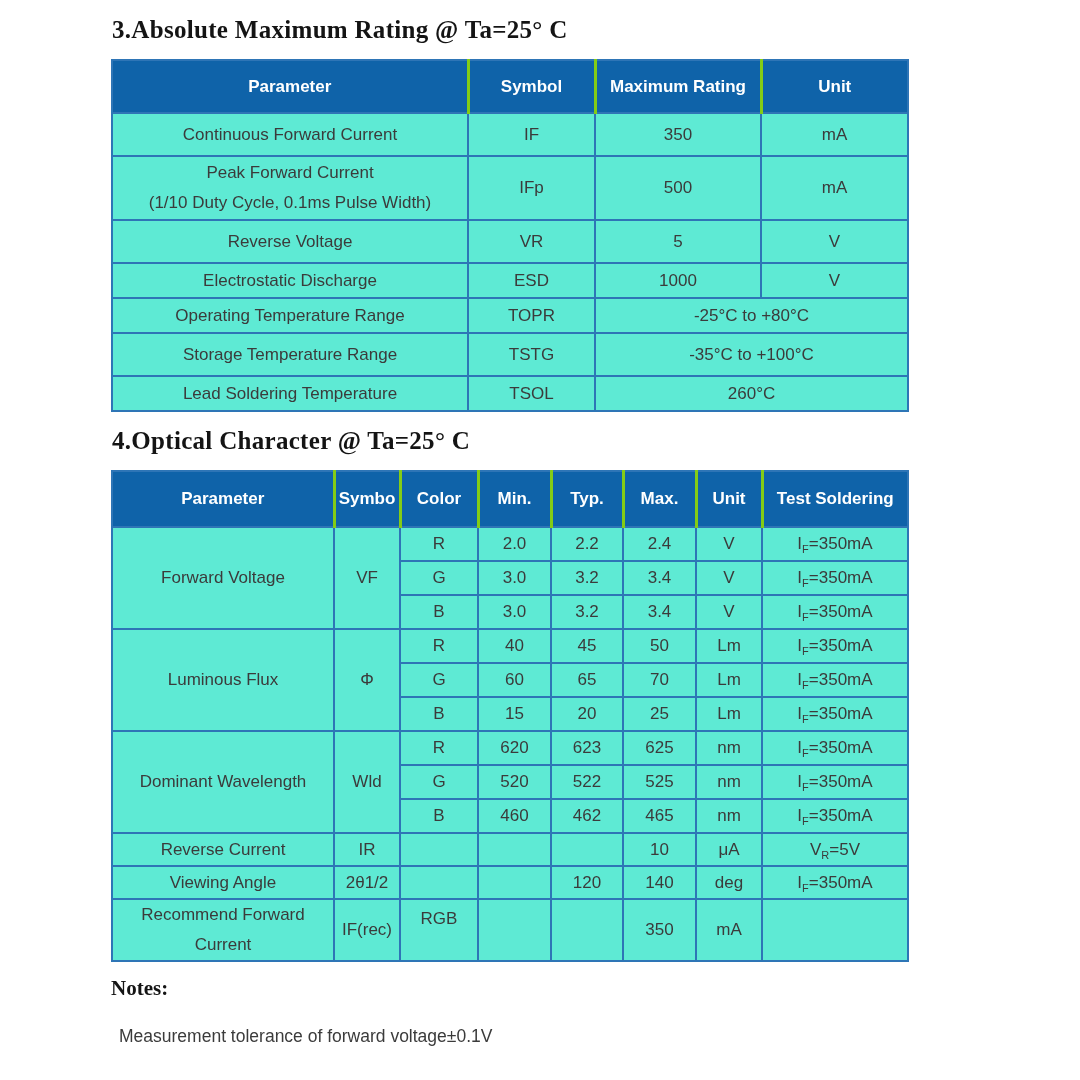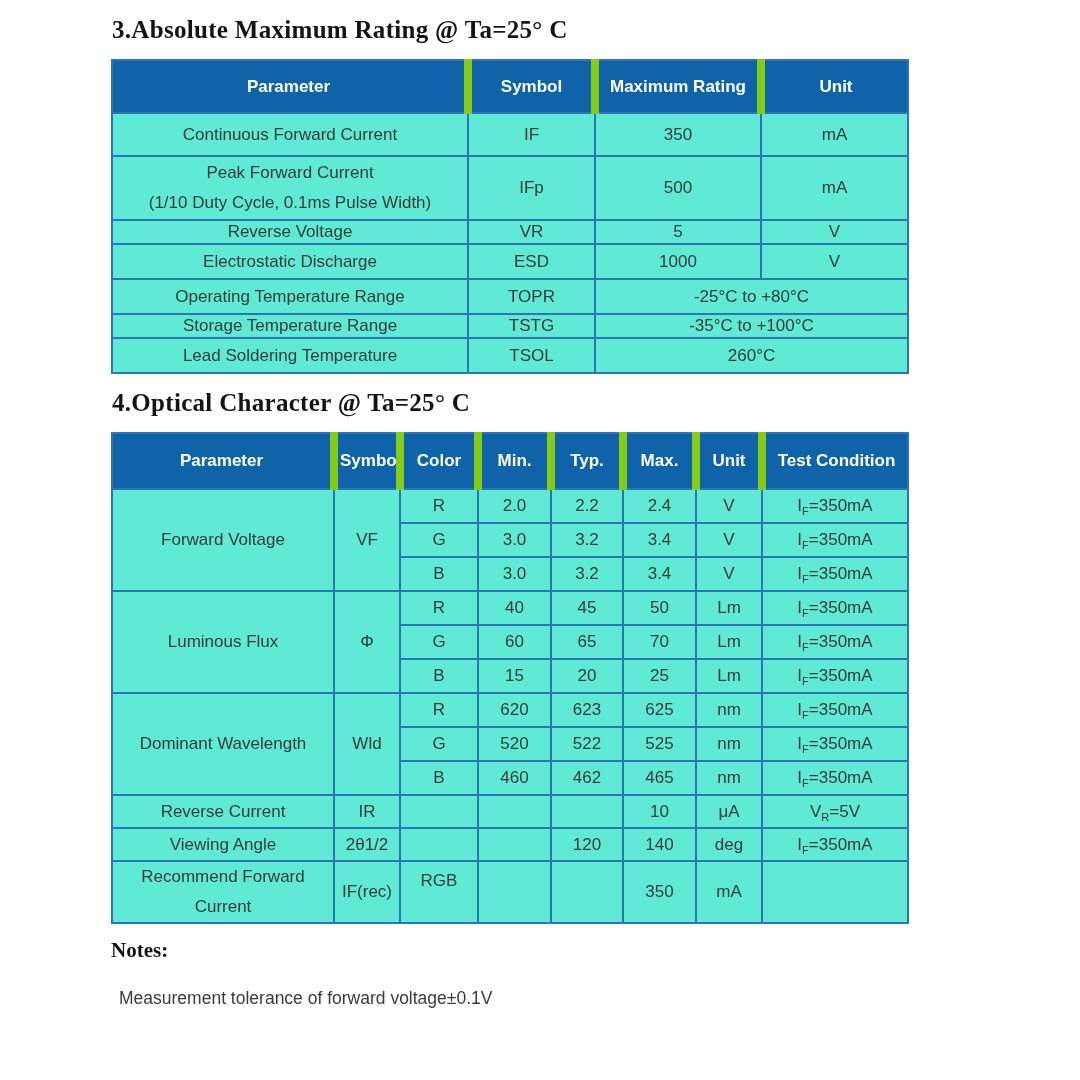--- a/index.html
+++ b/index.html
@@ -41,26 +41,26 @@
     background:#0f63a9;
     color:#ffffff;
     font-size:17px;
     font-weight:bold;
     text-align:center;
     vertical-align:middle;
     border:2px solid #2e75b6;
     padding:0 2px;
     overflow:hidden;
   }
-  .tbl th + th{border-left:8px solid #84cc16;}
+  .tbl th + th{border-left:3px solid #84cc16;}
 
   
   tr.h53{height:53px;} tr.h56{height:56px;}
   tr.h43{height:43px;margin-left:28px;} tr.h64{height:64px;}
-  tr.h36{height:24px;} tr.h35{height:35px;} tr.h34{height:34px;}
+  tr.h36{height:43px;} tr.h35{height:35px;} tr.h34{height:34px;}
   tr.h33{height:33px;margin-left:40px;} tr.h61{height:61px;}
 
   .ln{display:block;line-height:30px;}
   sub{font-size:11px;line-height:0;}
 
   .notes{padding-top:14px;}
   .notes-heading{
     font-family:"Liberation Serif",serif;
     font-weight:bold;
     font-size:21px;
@@ -156,21 +156,21 @@
     </colgroup>
     <thead>
       <tr class="h56">
         <th>Parameter</th>
         <th>Symbo</th>
         <th>Color</th>
         <th>Min.</th>
         <th>Typ.</th>
         <th>Max.</th>
         <th>Unit</th>
-        <th>Test Condition</th>
+        <th>Test Soldering</th>
       </tr>
     </thead>
     <tbody>
 
       <tr class="h34">
         <td rowspan="3">Forward Voltage</td>
         <td rowspan="3">VF</td>
         <td>R</td>
         <td>2.0</td>
         <td>2.2</td>

